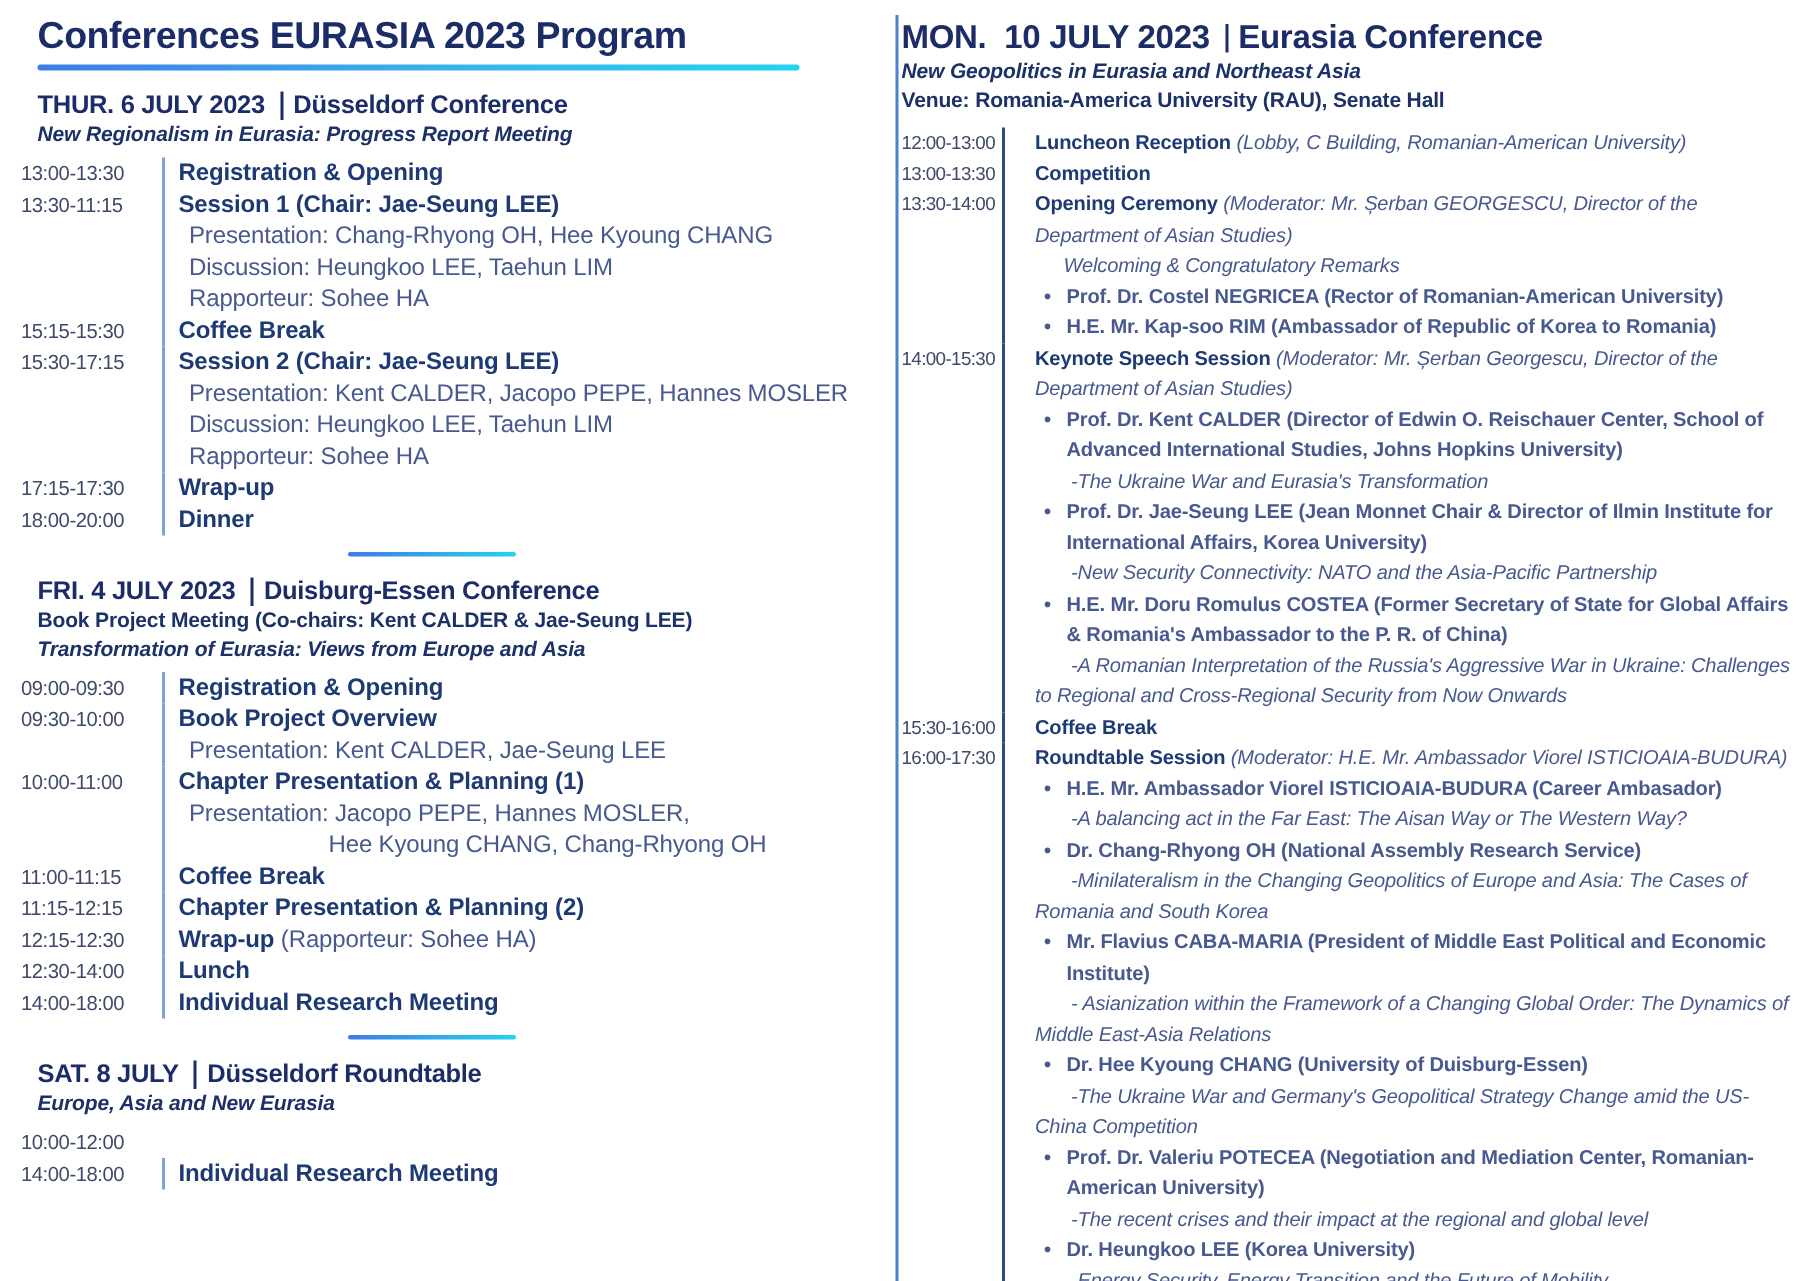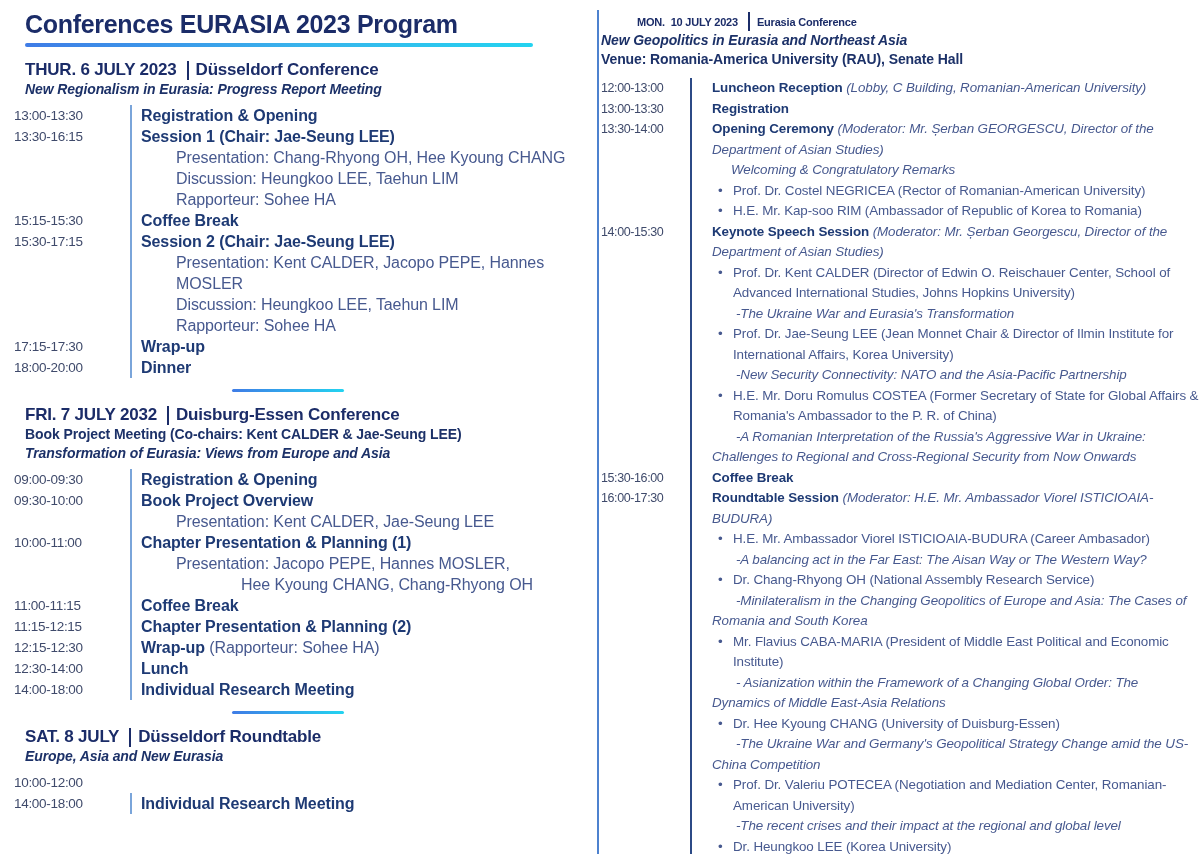--- a/index.html
+++ b/index.html
@@ -24,44 +24,44 @@
   .day-section{margin-top:13px;}
   .day-header{display:flex;align-items:center;font-size:17px;font-weight:bold;color:#1b2c68;letter-spacing:-0.2px;}
   .left .day-header{margin-left:11px;}
   .day-header .date{white-space:pre;}
   .hbar{display:inline-block;width:2px;height:19px;background:#1b2c68;margin:0 7px 0 10px;}
   .subtitle{font-size:14px;line-height:19px;color:#1c3168;font-weight:bold;}
   .left .subtitle{margin-left:11px;}
   .bi{font-style:italic;}
   .vb{font-style:normal;}
   .rows{margin-top:6px;}
-  .row{display:flex;align-items:stretch;gap:22px;}
+  .row{display:flex;align-items:stretch;}
   .time{
     width:94px;flex:0 0 94px;font-size:13.5px;line-height:21px;
     color:#3f4a6b;white-space:pre;letter-spacing:-0.3px;
   }
   .content{flex:1;border-left:2px solid #7aa5da;padding-left:9px;min-height:21px;}
   .ln{font-size:16px;line-height:21px;}
   .s-b{font-weight:bold;color:#1e3a74;}
   .s-r{color:#47598f;}
   .s-i{font-style:italic;color:#47598f;}
-  .k-sub{padding-left:7px;margin-left:28px;}
+  .k-sub{padding-left:7px;}
   .k-sub2{padding-left:100px;}
   .k-welcome{padding-left:19px;}
-  .k-bullet{padding-left:21px;position:relative;}
+  .k-bullet{padding-left:21px;position:relative;font-weight:bold;}
   .k-bullet::before{content:"\2022";position:absolute;left:6px;top:0;color:#47598f;}
   .k-stitle{text-indent:24px;}
   .sec-div{
     width:112px;height:3px;border-radius:2px;margin:11px 0 13px 218px;
     background:linear-gradient(90deg,#3f7ce6 0%,#23d3f0 100%);
   }
 
   
   .right{position:absolute;left:601px;top:12px;width:598px;}
-  .right .day-header{font-size:11px;margin-left:36px;}
+  .right .day-header{font-size:22px;}
   .right .subtitle{font-size:14px;}
   .right .rows{margin-top:9px;}
   .right .time{width:67px;flex:0 0 67px;font-size:12.5px;line-height:20.5px;letter-spacing:-0.4px;}
   .right .content{border-left:2px solid #2c4a86;padding-left:20px;min-height:20.5px;}
   .right .ln{font-size:13.4px;line-height:20.5px;}
 </style>
 </head>
 <body>
 
 <div class="page">
@@ -79,21 +79,21 @@
           </div>
           <div class="subtitle bi">New Regionalism in Eurasia: Progress Report Meeting</div>
           <div class="rows">
             <div class="row">
               <div class="time">13:00-13:30</div>
               <div class="content">
                 <div class="ln k-main"><span class="s-b">Registration &amp; Opening</span></div>
               </div>
             </div>
             <div class="row">
-              <div class="time">13:30-16:15</div>
+              <div class="time">13:30-11:15</div>
               <div class="content">
                 <div class="ln k-main"><span class="s-b">Session 1 (Chair: Jae-Seung LEE)</span></div>
                 <div class="ln k-sub"><span class="s-r">Presentation: Chang-Rhyong OH, Hee Kyoung CHANG</span></div>
                 <div class="ln k-sub"><span class="s-r">Discussion: Heungkoo LEE, Taehun LIM</span></div>
                 <div class="ln k-sub"><span class="s-r">Rapporteur: Sohee HA</span></div>
               </div>
             </div>
             <div class="row">
               <div class="time">15:15-15:30</div>
               <div class="content">
@@ -119,21 +119,21 @@
               <div class="time">18:00-20:00</div>
               <div class="content">
                 <div class="ln k-main"><span class="s-b">Dinner</span></div>
               </div>
             </div>
           </div>
         </section>
         <div class="sec-div"></div>
         <section class="day-section">
           <div class="day-header">
-            <span class="date">FRI. 7 JULY 2032</span>
+            <span class="date">FRI. 4 JULY 2023</span>
             <span class="hbar"></span>
             <span>Duisburg-Essen Conference</span>
           </div>
           <div class="subtitle vb">Book Project Meeting (Co-chairs: Kent CALDER &amp; Jae-Seung LEE)</div>
           <div class="subtitle bi">Transformation of Eurasia: Views from Europe and Asia</div>
           <div class="rows">
             <div class="row">
               <div class="time">09:00-09:30</div>
               <div class="content">
                 <div class="ln k-main"><span class="s-b">Registration &amp; Opening</span></div>
@@ -220,21 +220,21 @@
     <div id="right-rows" class="rows">
         <div class="row">
           <div class="time">12:00-13:00</div>
           <div class="content">
             <div class="ln k-main"><span class="s-b">Luncheon Reception </span><span class="s-i">(Lobby, C Building, Romanian-American University)</span></div>
           </div>
         </div>
         <div class="row">
           <div class="time">13:00-13:30</div>
           <div class="content">
-            <div class="ln k-main"><span class="s-b">Registration</span></div>
+            <div class="ln k-main"><span class="s-b">Competition</span></div>
           </div>
         </div>
         <div class="row">
           <div class="time">13:30-14:00</div>
           <div class="content">
             <div class="ln k-main"><span class="s-b">Opening Ceremony </span><span class="s-i">(Moderator: Mr. Șerban GEORGESCU, Director of the Department of Asian Studies)</span></div>
             <div class="ln k-welcome"><span class="s-i">Welcoming &amp; Congratulatory Remarks</span></div>
             <div class="ln k-bullet"><span class="s-r">Prof. Dr. Costel NEGRICEA (Rector of Romanian-American University)</span></div>
             <div class="ln k-bullet"><span class="s-r">H.E. Mr. Kap-soo RIM (Ambassador of Republic of Korea to Romania)</span></div>
           </div>

